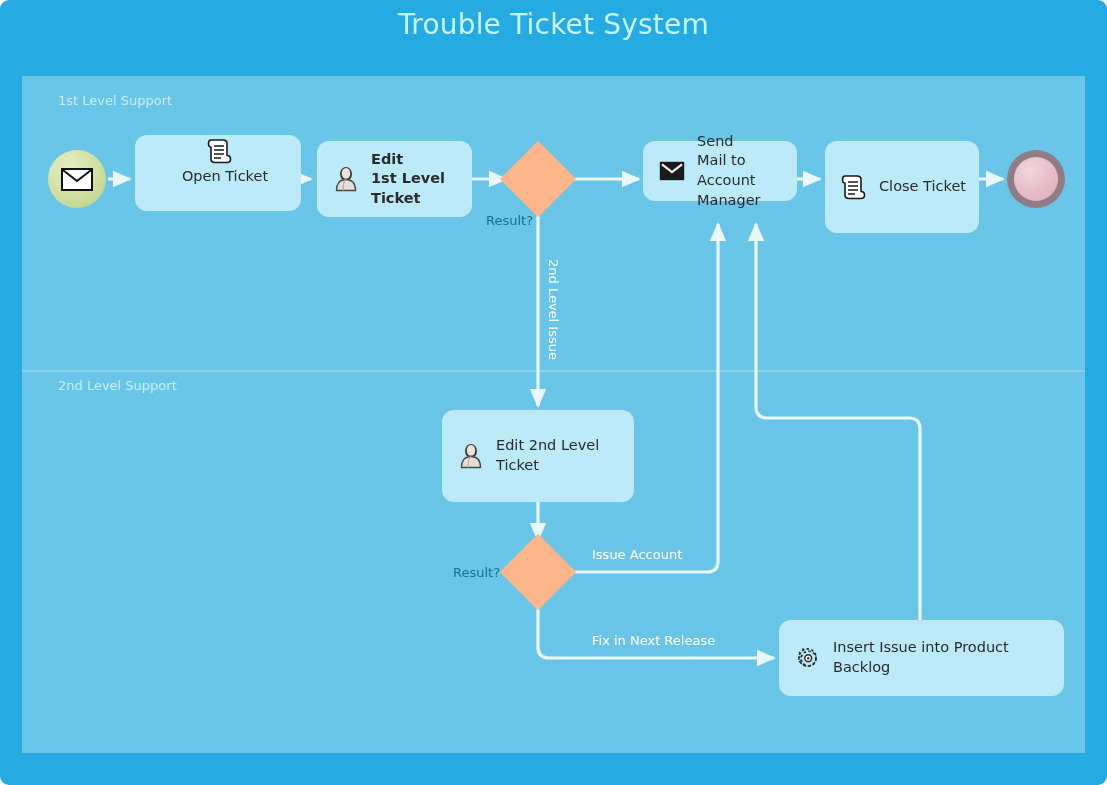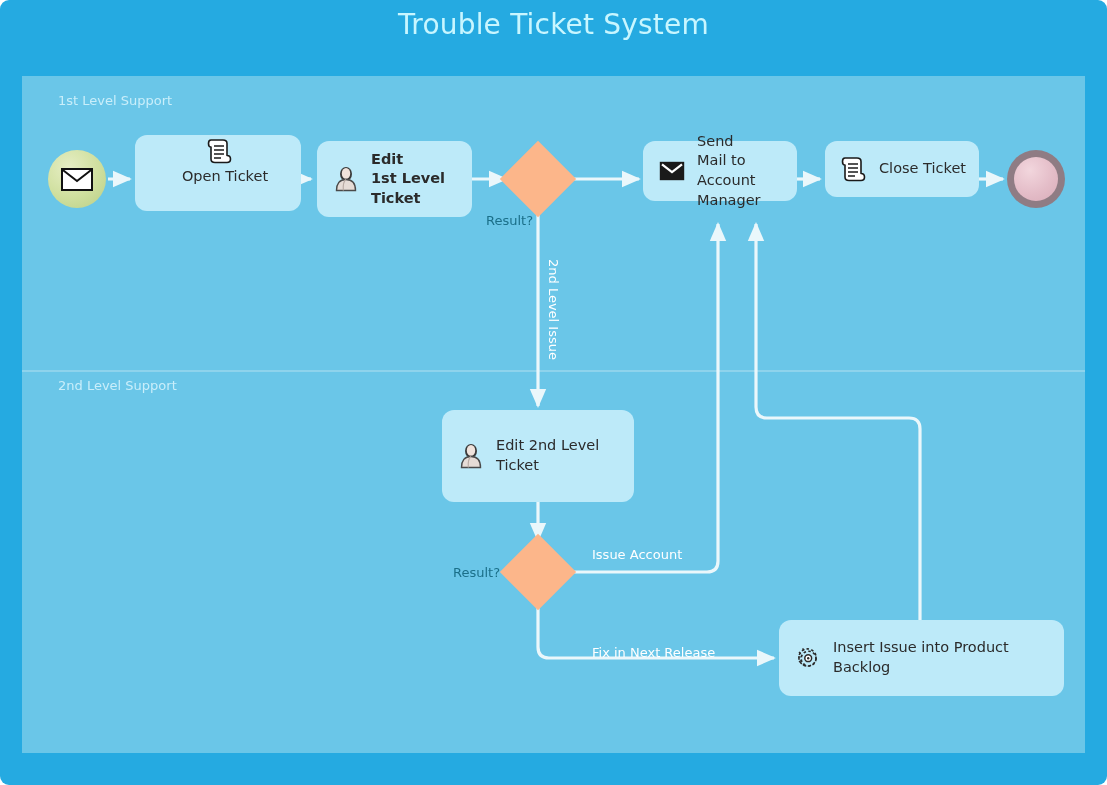--- a/index.html
+++ b/index.html
@@ -231,21 +231,21 @@
       <svg width="26" height="20" viewBox="0 0 26 20">
         <rect x="0.8" y="0.8" width="24.4" height="18.4" fill="#1a1a1a"></rect>
         <path d="M3,3.4 L13,11.2 L23,3.4" fill="none" stroke="#ffffff" stroke-width="2.2"></path>
       </svg>
     </span>
     <span class="tlabel">Send
 Mail to Account
 Manager</span>
   </div>
 
-  <div class="task" style="left:825px; top:141px; width:154px; height:56px;">
+  <div class="task" style="left:825px; top:141px; width:154px; height:92px;">
     <span class="ticon">
       <svg width="26" height="28" viewBox="0 0 26 28">
         <path d="M4,3 Q1.5,3 1.5,6.5 Q1.5,10 4,10 L4,22 Q4,25.5 8,25.5 L20,25.5 Q23.5,25.5 23.5,22 Q23.5,18.5 20,18.5 L20,6.5 Q20,3 16,3 Z" fill="#ffffff" stroke="#1a1a1a" stroke-width="1.6" stroke-linejoin="round"></path>
         <line x1="7" y1="9" x2="17" y2="9" stroke="#1a1a1a" stroke-width="1.5"></line>
         <line x1="7" y1="13" x2="17" y2="13" stroke="#1a1a1a" stroke-width="1.5"></line>
         <line x1="7" y1="17" x2="17" y2="17" stroke="#1a1a1a" stroke-width="1.5"></line>
         <line x1="7" y1="21" x2="14" y2="21" stroke="#1a1a1a" stroke-width="1.5"></line>
       </svg>
     </span>
     <span class="tlabel">Close Ticket</span>
@@ -266,21 +266,21 @@
         <path d="M13,14.5 C10,16.5 10,21 10.3,25.5" fill="none" stroke="#b9aba4" stroke-width="1.2"></path>
       </svg>
     </span>
     <span class="tlabel">Edit 2nd Level Ticket</span>
   </div>
 
   <div class="gateway" style="left:511px; top:545px;"></div>
   <div class="gw-label" style="left:453px; top:565px;">Result?</div>
 
   <div class="flow-label" style="left:592px; top:547px;">Issue Account</div>
-  <div class="flow-label" style="left:592px; top:633px;margin-top:12px;">Fix in Next Release</div>
+  <div class="flow-label" style="left:592px; top:633px;">Fix in Next Release</div>
 
   <div class="task" style="left:779px; top:620px; width:285px; height:76px;">
     <span class="ticon">
       <svg width="28" height="28" viewBox="0 0 28 28">
         <g fill="none" stroke="#2b2b2b" stroke-width="1.5">
           <path d="M8.5,4.5 L10.2,6.2 M5,8 L6.8,9.7 M4,13 L6.5,13 M5,18 L6.9,16.6 M9,21.5 L10.4,19.6"></path>
         </g>
         <circle cx="13.5" cy="13.5" r="8.6" fill="none" stroke="#2b2b2b" stroke-width="1.6" stroke-dasharray="2.6 2.3"></circle>
         <circle cx="14.6" cy="14.6" r="7.4" fill="none" stroke="#2b2b2b" stroke-width="1.6" stroke-dasharray="2.6 2.3"></circle>
         <circle cx="14.2" cy="14.2" r="3.4" fill="#ffffff" stroke="#2b2b2b" stroke-width="1.5"></circle>

